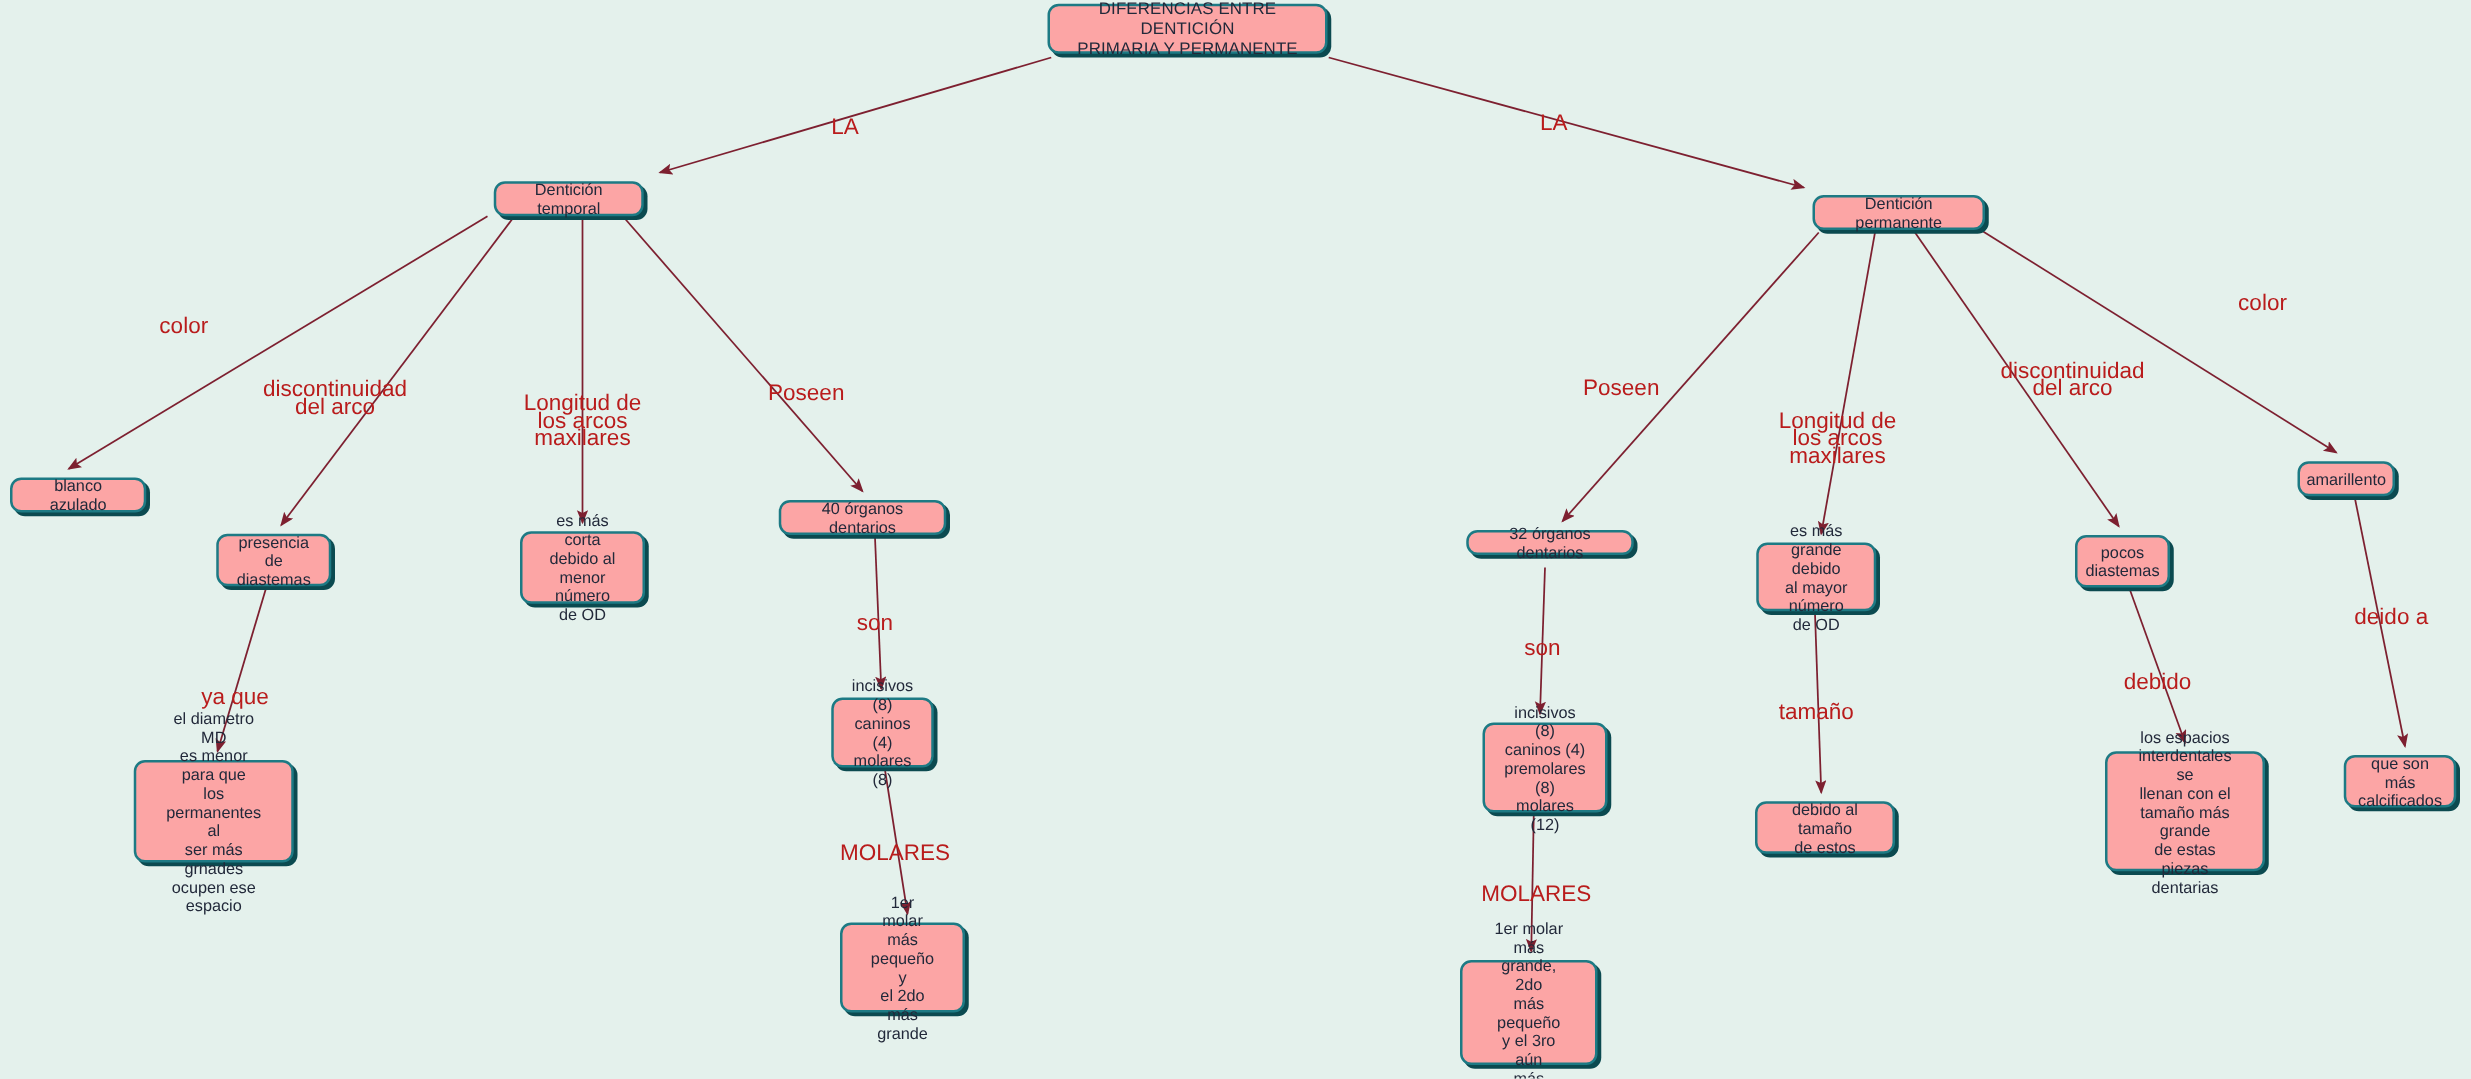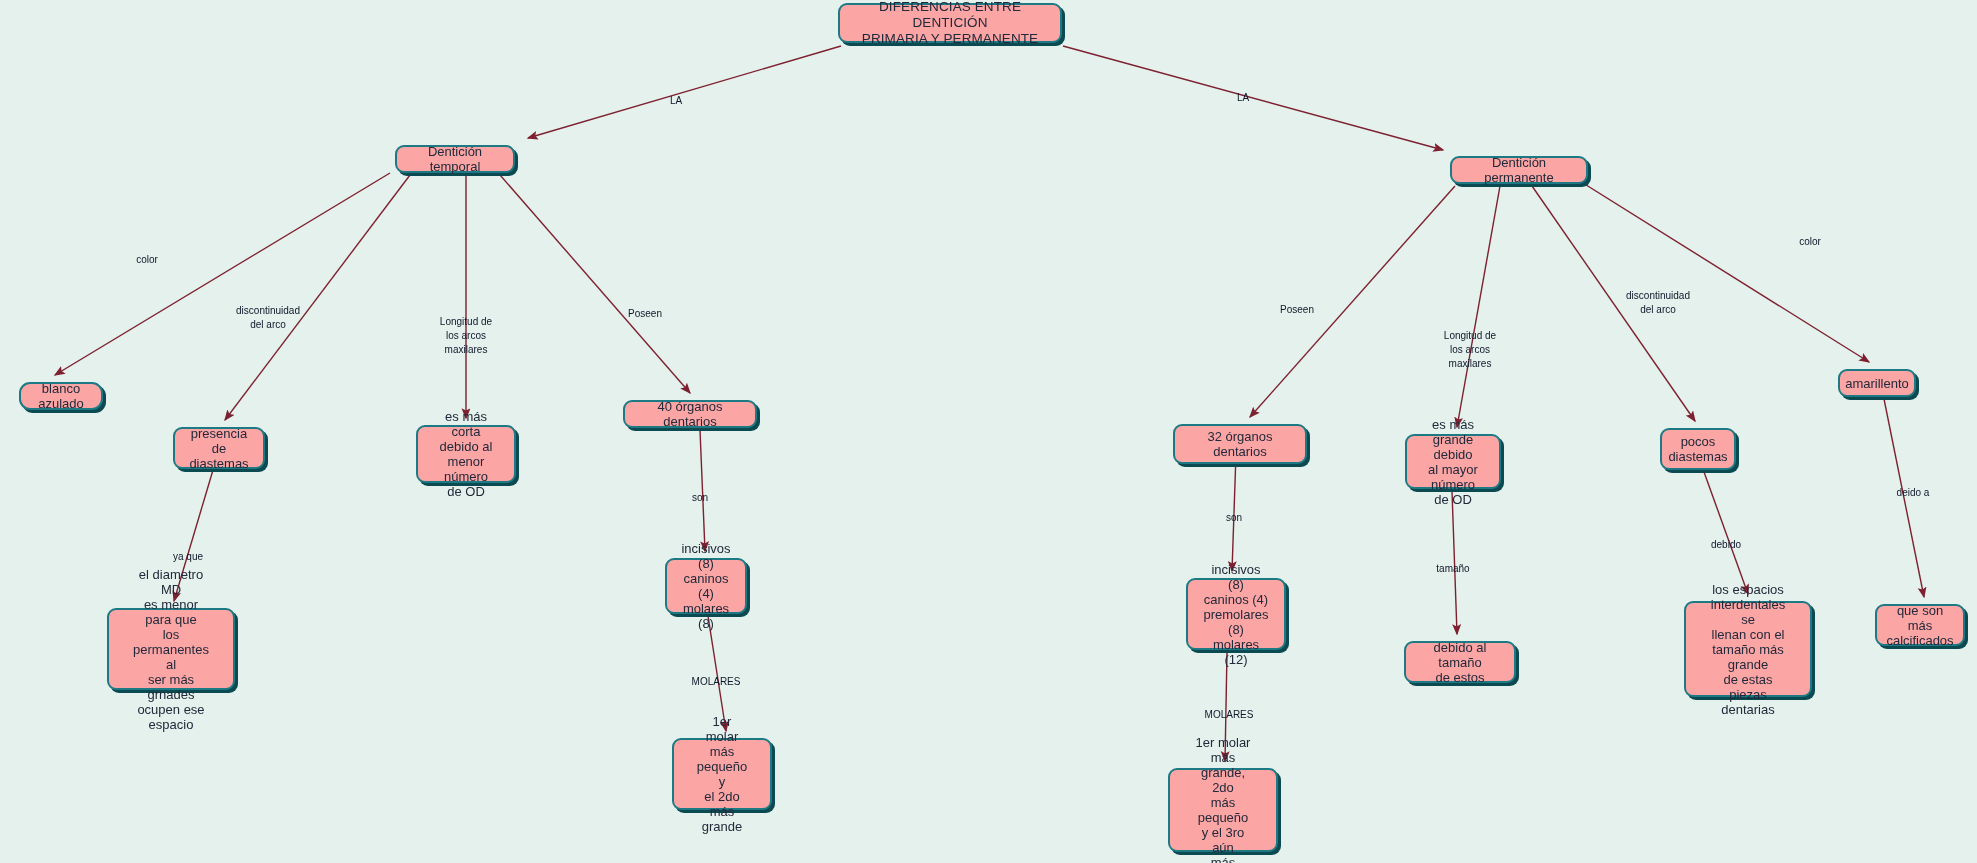--- a/index.html
+++ b/index.html
@@ -40,22 +40,22 @@
     white-space: pre-line;
     z-index: 3;
   }
   .node.root {
     font-size: 13.5px;
     line-height: 16px;
     letter-spacing: 0.1px;
   }
   .edge-label {
     position: absolute;
-    color: #0f172a;
-    font-size: 10px;
+    color: #b91c1c;
+    font-size: 18px;
     line-height: 14px;
     text-align: center;
     white-space: pre-line;
     transform: translate(-50%, -50%);
     z-index: 2;
     background: transparent;
   }
 </style>
 </head>
 <body>
@@ -86,40 +86,40 @@
         <line x1="1452" y1="491" x2="1457" y2="634" stroke="#7d2030" stroke-width="1.4" marker-end="url(#arrowhead)"></line>
         <line x1="1704" y1="472" x2="1748" y2="594" stroke="#7d2030" stroke-width="1.4" marker-end="url(#arrowhead)"></line>
         <line x1="1884" y1="399" x2="1924" y2="597" stroke="#7d2030" stroke-width="1.4" marker-end="url(#arrowhead)"></line>
       </g>
   </svg>
   <div id="node-layer">
       <div class="node root" style="left: 838px; top: 3px; width: 224px; height: 40px;">DIFERENCIAS ENTRE DENTICIÓN
 PRIMARIA Y PERMANENTE</div>
       <div class="node" style="left: 395px; top: 145px; width: 120px; height: 28px;">Dentición temporal</div>
       <div class="node" style="left: 1450px; top: 156px; width: 138px; height: 28px;">Dentición permanente</div>
-      <div class="node" style="left: 19px; top: 382px; width: 84px; height: 28px; border-radius: 11px;">blanco azulado</div>
+      <div class="node" style="left: 8px; top: 382px; width: 109px; height: 28px;">blanco azulado</div>
       <div class="node" style="left: 173px; top: 427px; width: 92px; height: 42px;">presencia
 de diastemas</div>
       <div class="node" style="left: 107px; top: 608px; width: 128px; height: 82px;">el diametro MD
 es menor para que
 los permanentes al
 ser más grnades
 ocupen ese espacio</div>
       <div class="node" style="left: 416px; top: 425px; width: 100px; height: 58px;">es más corta
 debido al menor
 número de OD</div>
       <div class="node" style="left: 623px; top: 400px; width: 134px; height: 28px;">40 órganos dentarios</div>
       <div class="node" style="left: 665px; top: 558px; width: 82px; height: 56px;">incisivos (8)
 caninos (4)
 molares (8)</div>
       <div class="node" style="left: 672px; top: 738px; width: 100px; height: 72px;">1er molar
 más pequeño y
 el 2do más
 grande</div>
-      <div class="node" style="left: 1173px; top: 424px; width: 134px; height: 40px;">32 órganos dentarios</div>
+      <div class="node" style="left: 1173px; top: 424px; width: 134px; height: 20px;">32 órganos dentarios</div>
       <div class="node" style="left: 1186px; top: 578px; width: 100px; height: 72px;">incisivos (8)
 caninos (4)
 premolares (8)
 molares (12)</div>
       <div class="node" style="left: 1168px; top: 768px; width: 110px; height: 84px;">1er molar
 más grande, 2do
 más pequeño
 y el 3ro aún
 más pequeño</div>
       <div class="node" style="left: 1405px; top: 434px; width: 96px; height: 55px;">es más grande

